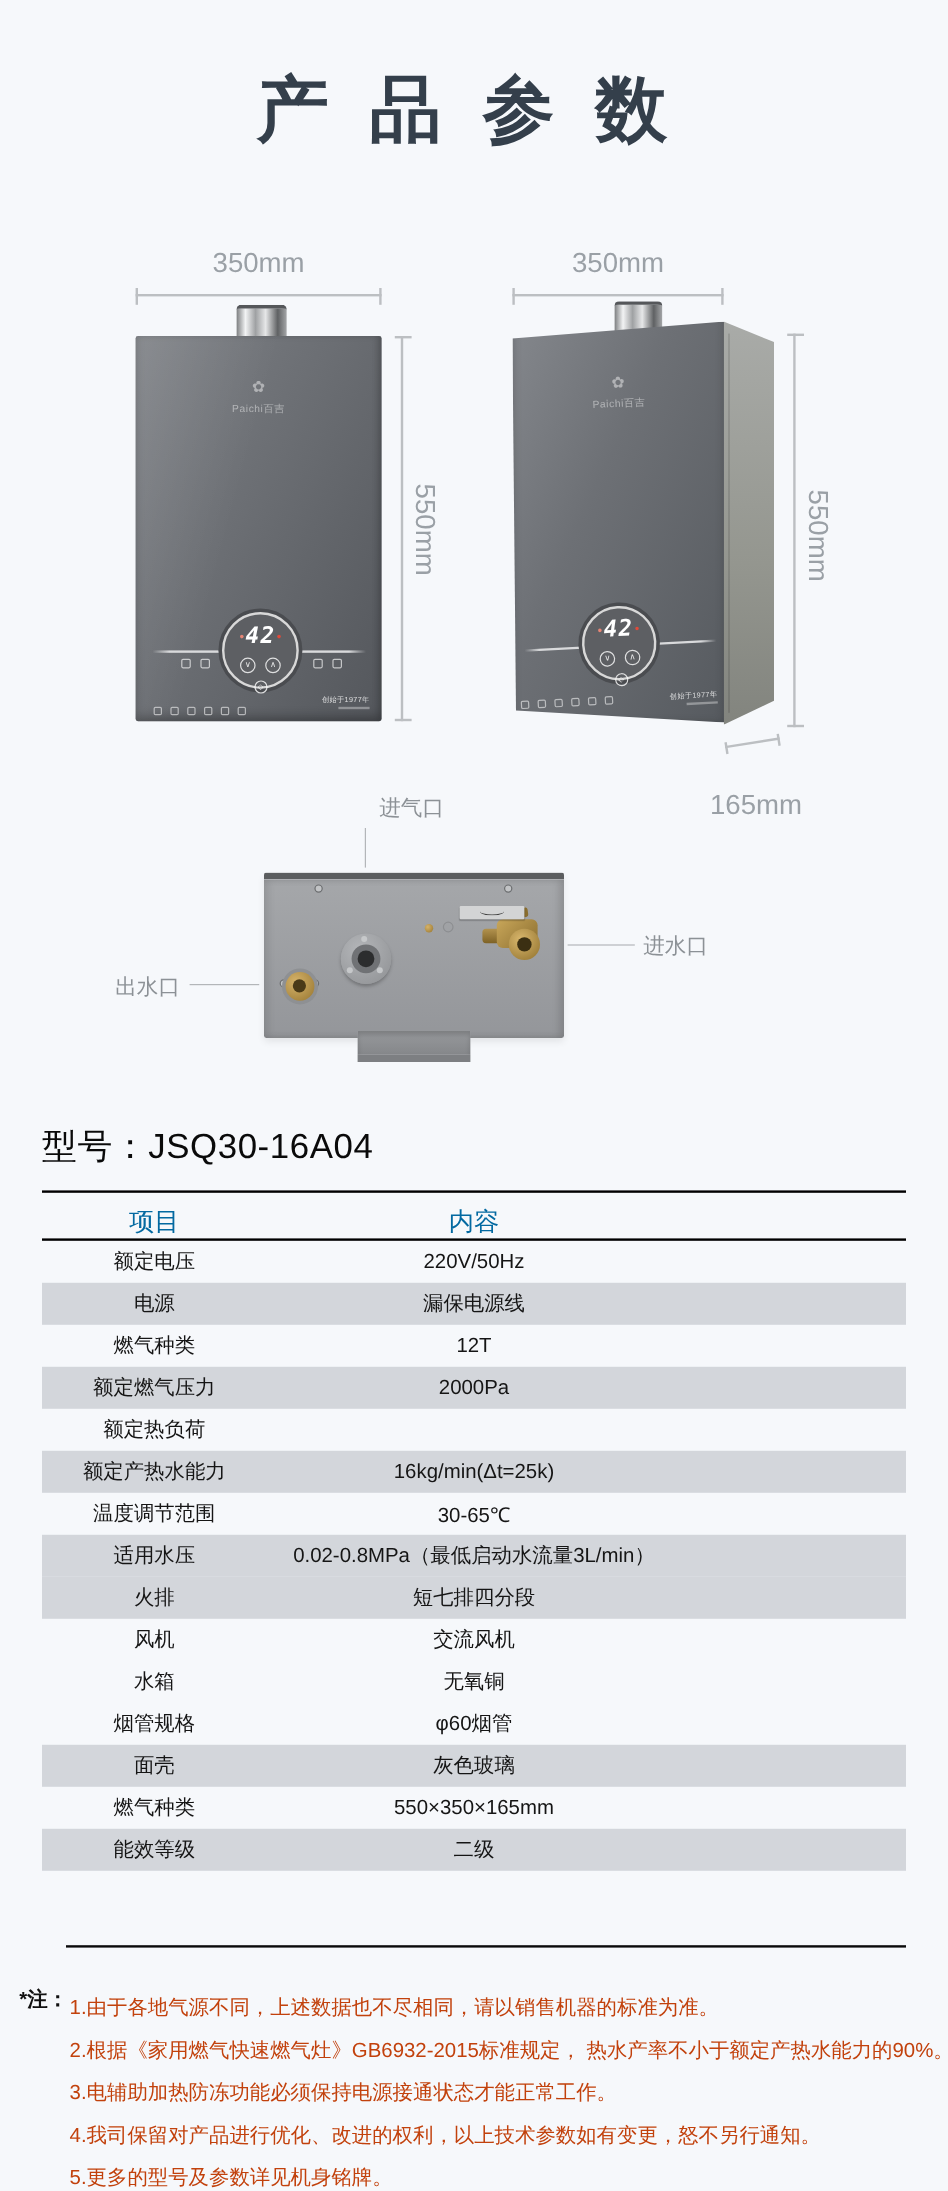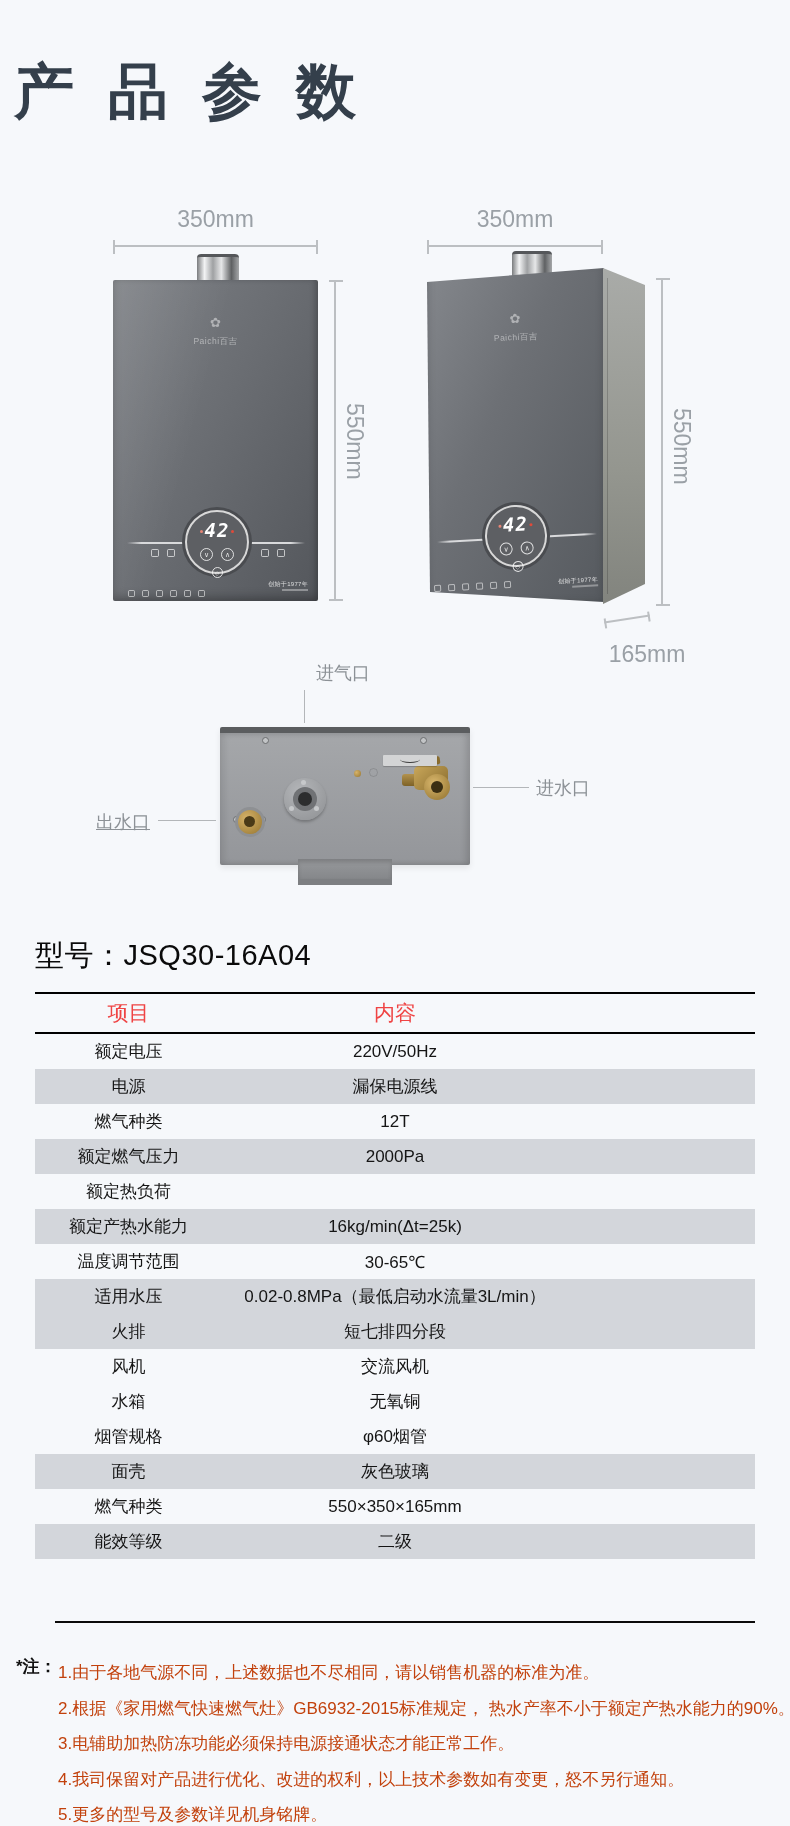--- a/index.html
+++ b/index.html
@@ -5,21 +5,21 @@
   html,body{margin:0;padding:0;}
   body{
     width:790px;height:1826px;position:relative;overflow:hidden;
     background:#f6f8fb;
     font-family:"Liberation Sans", sans-serif;
   }
   .abs{position:absolute;}
 
   
   .page-title{
-    left:0;right:0;top:52px;
+    left:0;right:0;top:52px;text-align:center;
     font-family:"DejaVu Serif", serif;
     font-size:60px;color:#343f4b;font-weight:600;
     letter-spacing:34px;padding-left:14px;
   }
 
   
   .dim-label{color:#9aa0a6;font-size:23px;font-weight:300;text-align:center;}
   .h-bracket{height:0;border-top:2px solid #bcbfc2;}
   .h-bracket::before,.h-bracket::after{content:"";position:absolute;top:-7px;width:2px;height:14px;background:#bcbfc2;}
   .h-bracket::before{left:0}.h-bracket::after{right:0}
@@ -87,22 +87,22 @@
   }
   .screw{width:7px;height:7px;border-radius:50%;background:#c2c4c6;border:1px solid #6b6d6f;box-sizing:border-box;}
   .circ{border-radius:50%;}
   .leader-h{height:0;border-top:1.5px solid #b3b6b9;}
   .leader-v{width:0;border-left:1.5px solid #b3b6b9;}
   .bv-label{color:#8c9196;font-size:18px;white-space:nowrap;}
 
   
   .model-line{left:35px;top:936px;font-size:29px;color:#0a0a0a;letter-spacing:.5px;}
   .spec-table{left:35px;top:992px;width:720px;}
-  .thead{display:flex;height:38px;align-items:center;border-top:2px solid #000;border-bottom:2px solid #000;
-    font-size:21px;color:#ef4444;}
+  .thead{display:flex;height:38px;align-items:flex-end;border-top:2px solid #000;border-bottom:2px solid #000;
+    font-size:21px;color:#0369a1;}
   .trow{display:flex;height:35px;align-items:center;font-size:17px;color:#151515;}
   .trow.alt{background:#d3d6db;}
   .c1{width:26%;text-align:center;}
   .c2{width:48%;text-align:center;}
   .cf{flex:1;}
   .bottom-rule{left:55px;top:1621px;width:700px;height:2px;background:#0a0a0a;}
 
   
   .notes-prefix{left:16px;top:1655px;font-size:17px;font-weight:700;color:#101010;}
   .notes-list{left:58px;top:1655px;width:720px;}
@@ -180,21 +180,21 @@
 </div>
 <div class="abs panel-footer" style="left:534px;top:578px;width:64px;transform:rotate(-3deg);">
   <span>创始于1977年</span>
   <div class="footer-bar"></div>
 </div>
 
 <div class="abs v-bracket" style="left:661px;top:278px;height:328px;"></div>
 <div class="abs dim-label v-label" style="left:695px;top:408px;">550mm</div>
 
 <div class="abs d165-bracket" style="left:604px;top:618px;"></div>
-<div class="abs dim-label" style="left:585px;top:641px;width:90px;margin-left:17px;">165mm</div>
+<div class="abs dim-label" style="left:585px;top:657px;width:90px;">165mm</div>
 
 <div class="abs bv-label" style="left:278px;top:661px;margin-left:38px;">进气口</div>
 <div class="abs leader-v" style="left:304px;top:690px;height:33px;"></div>
 
 <div class="abs bv-box" style="left:220px;top:727px;"></div>
 
 <div class="abs screw" style="left:262px;top:737px;"></div>
 <div class="abs screw" style="left:420px;top:737px;"></div>
 <div class="abs screw" style="left:233px;top:816px;"></div>
 <div class="abs screw" style="left:259px;top:816px;"></div>
@@ -218,21 +218,21 @@
 
 <div class="abs" style="left:383px;top:755px;width:54px;height:11px;background:#d3d4d5;border-radius:1px;box-shadow:0 1px 1px rgba(0,0,0,.2);">
   <div style="width:20px;height:6px;margin:1px auto 0;border-bottom:1.5px solid #3a3a3a;border-radius:50%;"></div>
 </div>
 <div class="abs circ" style="left:354px;top:770px;width:7px;height:7px;background:radial-gradient(circle at 35% 35%,#d6b36a,#96752f);"></div>
 <div class="abs circ" style="left:369px;top:768px;width:9px;height:9px;border:1px solid rgba(0,0,0,.12);box-sizing:border-box;"></div>
 
 <div class="abs" style="left:298px;top:859px;width:94px;height:20px;background:linear-gradient(180deg,#97999c,#85878a);box-shadow:inset 0 3px 4px rgba(0,0,0,.18);"></div>
 <div class="abs" style="left:298px;top:879px;width:94px;height:6px;background:#7d7f82;"></div>
 
-<div class="abs bv-label" style="left:96px;top:810px;text-decoration:underline;">出水口</div>
+<div class="abs bv-label" style="left:96px;top:810px;">出水口</div>
 <div class="abs leader-h" style="left:158px;top:820px;width:58px;"></div>
 
 <div class="abs bv-label" style="left:536px;top:776px;">进水口</div>
 <div class="abs leader-h" style="left:473px;top:787px;width:56px;"></div>
 
 <div class="abs model-line">
   <span>型号：</span><span>JSQ30-16A04</span>
 </div>
 
 <div class="abs spec-table">

